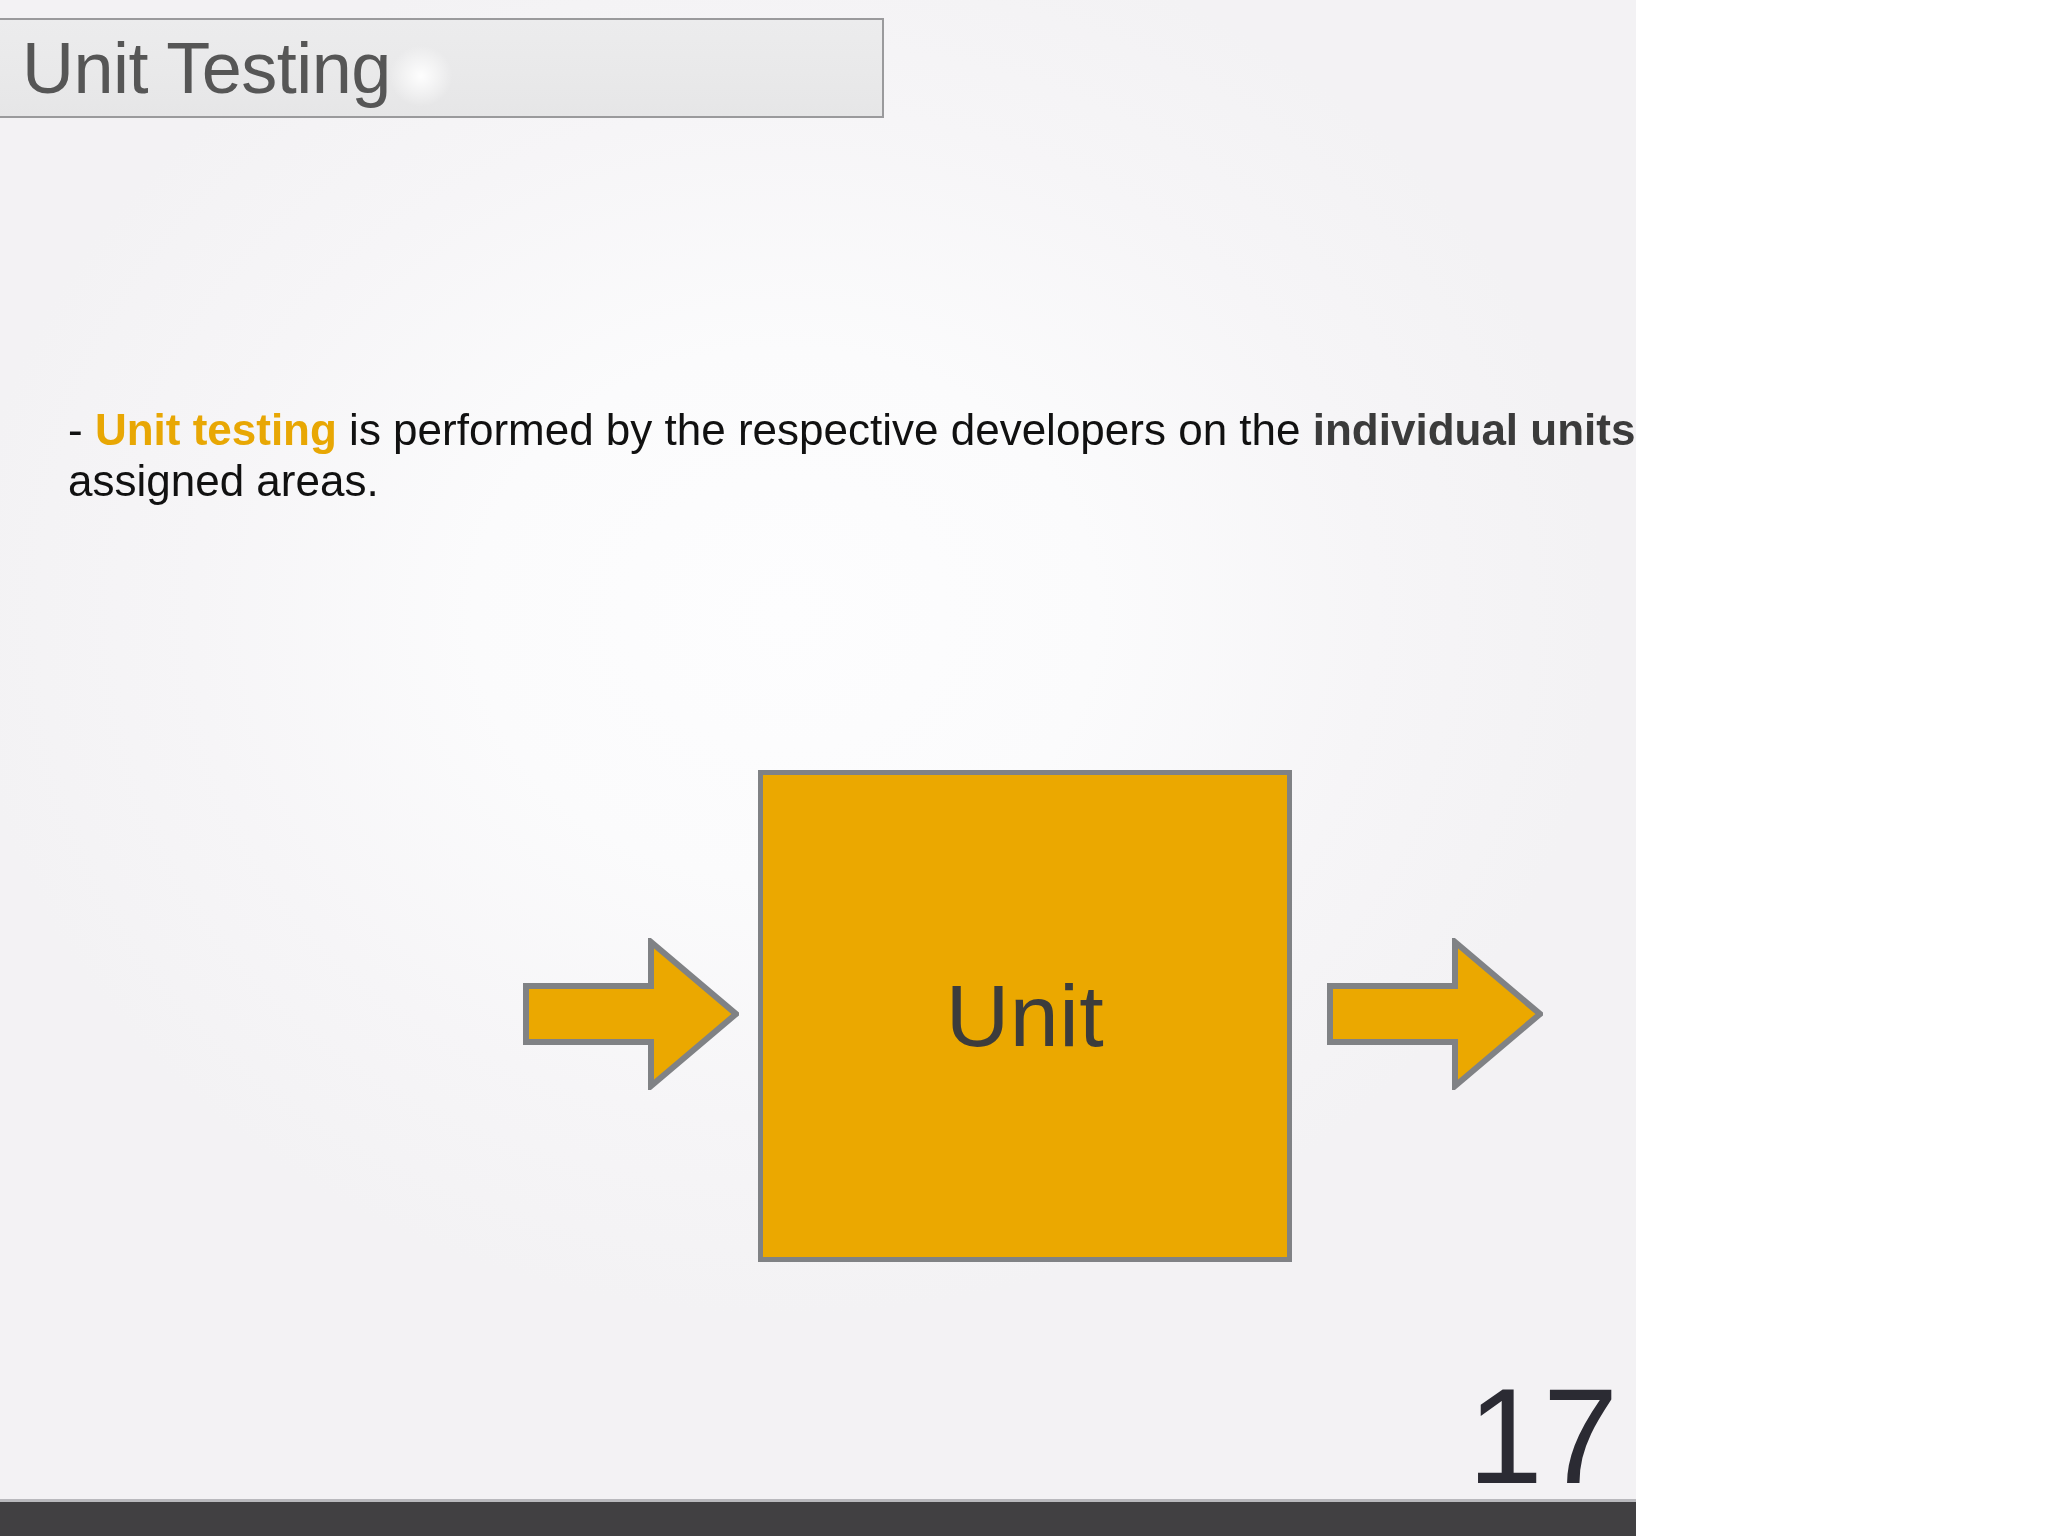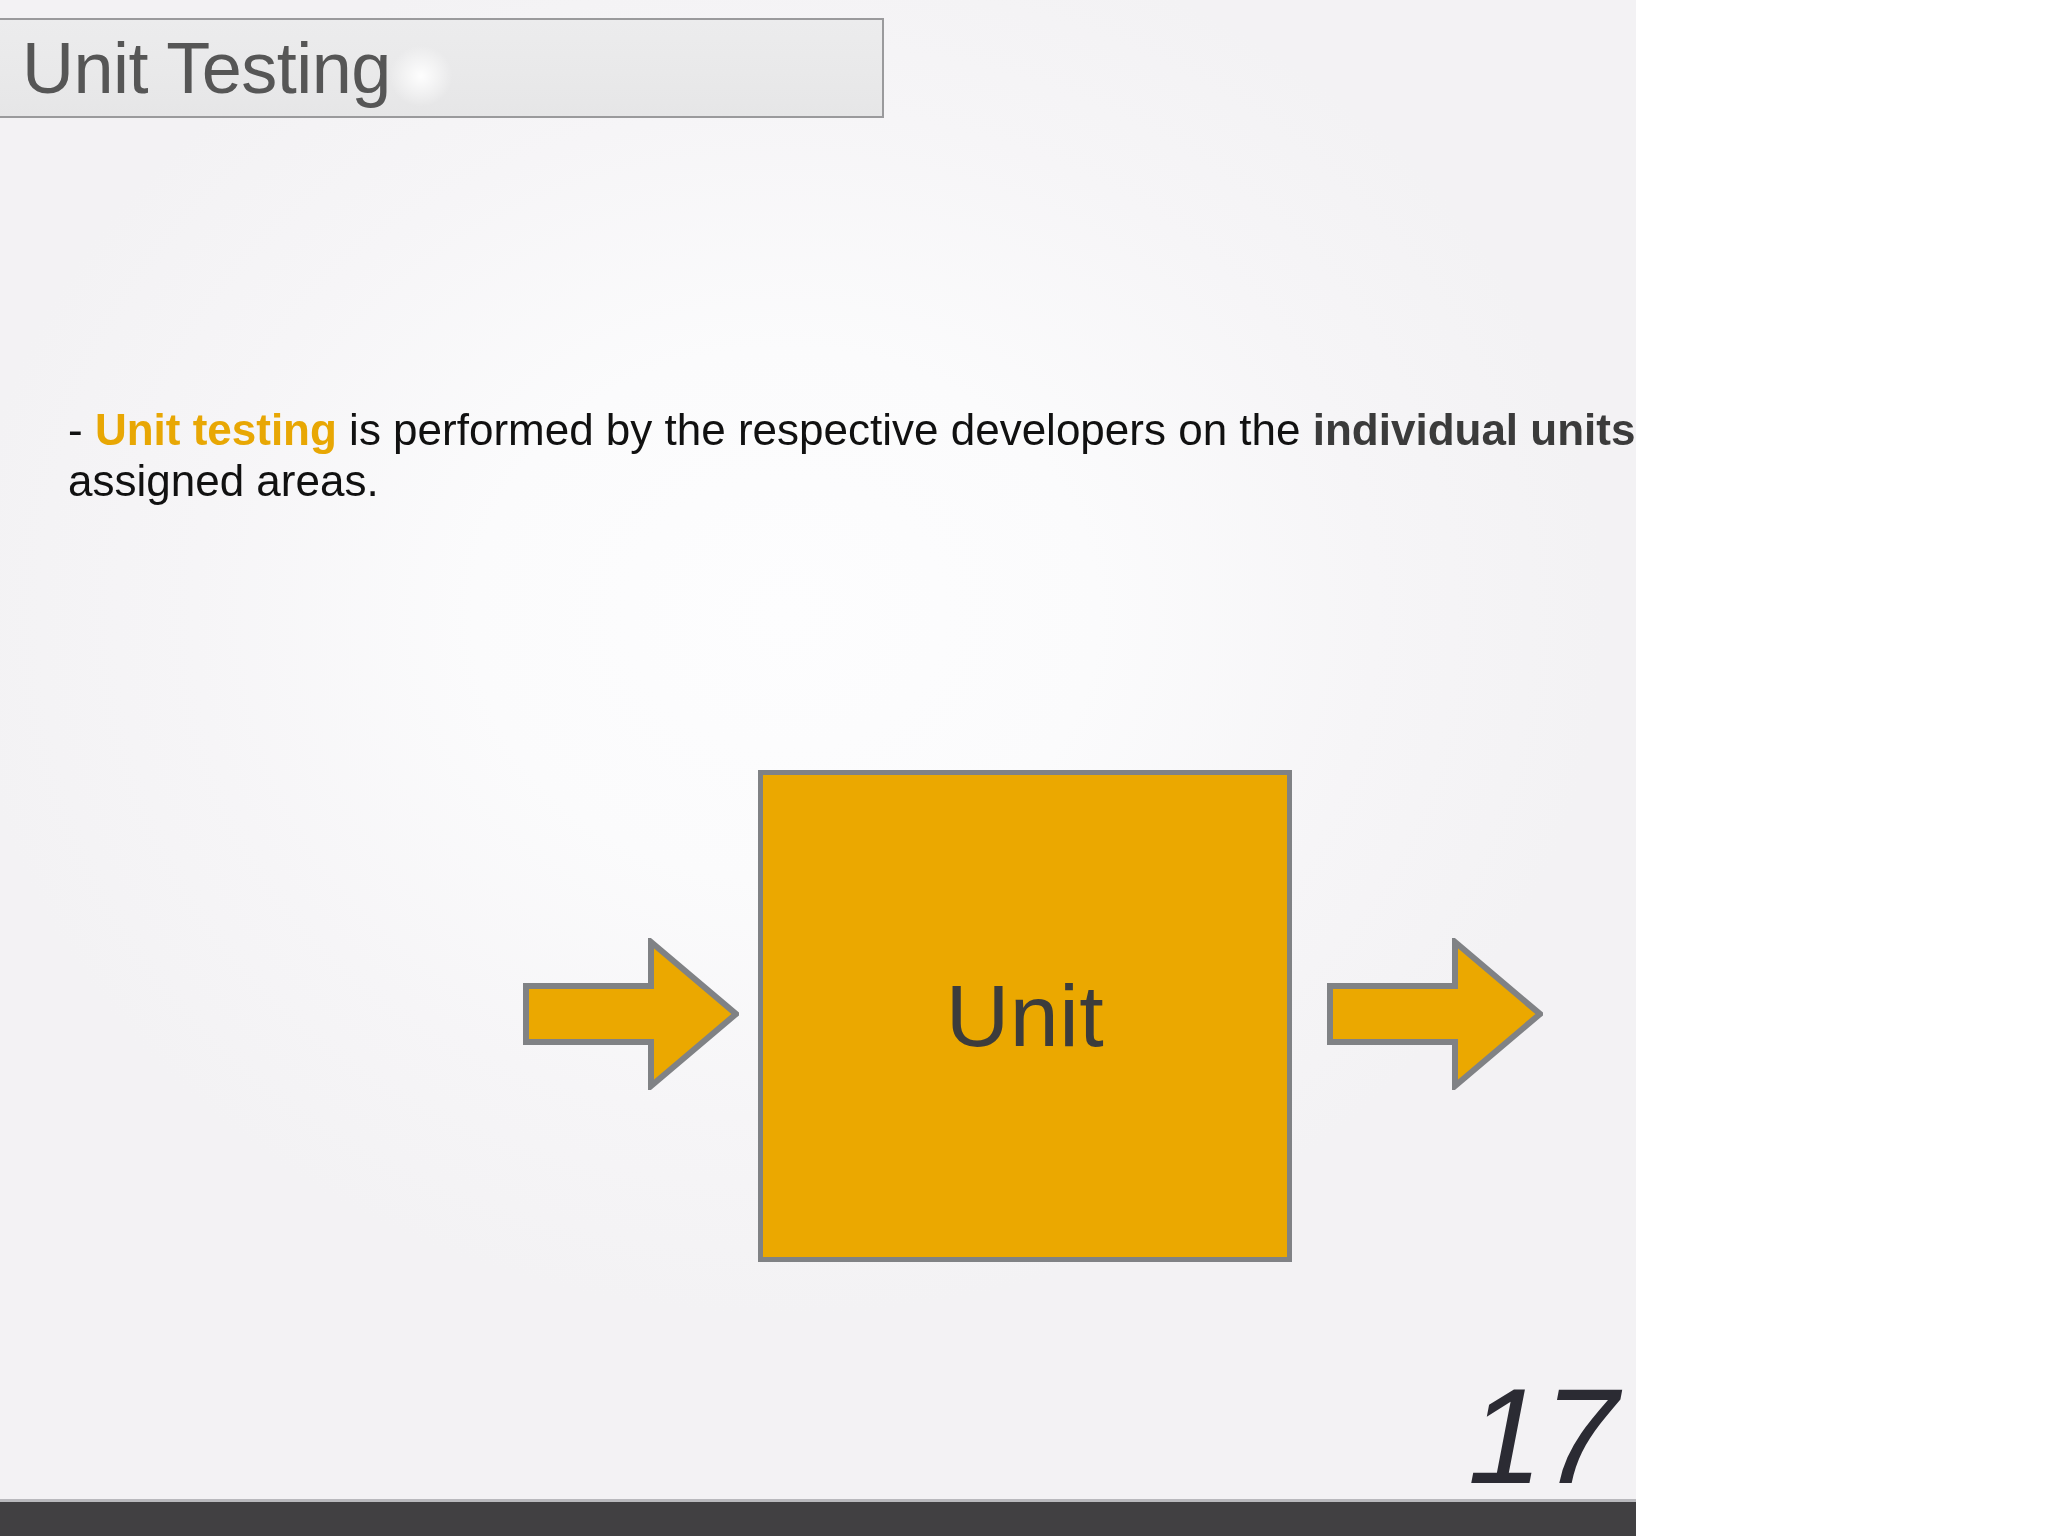--- a/index.html
+++ b/index.html
@@ -110,21 +110,20 @@
   .arrow-left-pos  { left: 523px; top: 938px; }
   .arrow-right-pos { left: 1327px; top: 938px; }
 
   
   .page-number {
     position: absolute;
     right: 18px;
     bottom: 32px;
     font-size: 135px;
     line-height: 1;
-    font-style: italic;
     font-weight: 400;
     color: #2b2b33;
     font-family: "Liberation Sans", sans-serif;
   }
 
   
   .bottom-hairline {
     position: absolute;
     left: 0; bottom: 34px;
     width: 100%; height: 3px;

